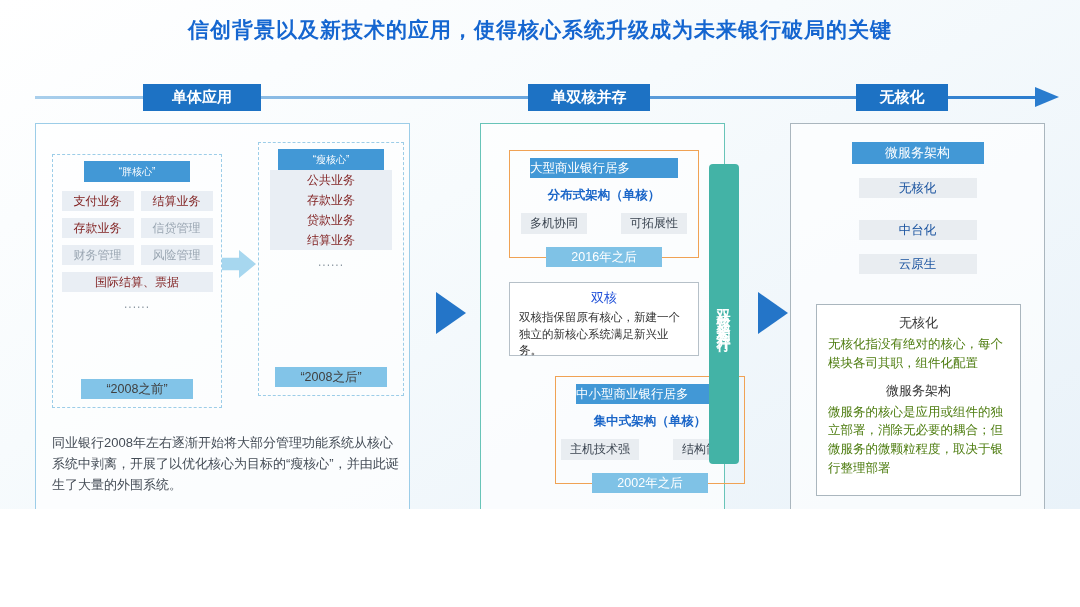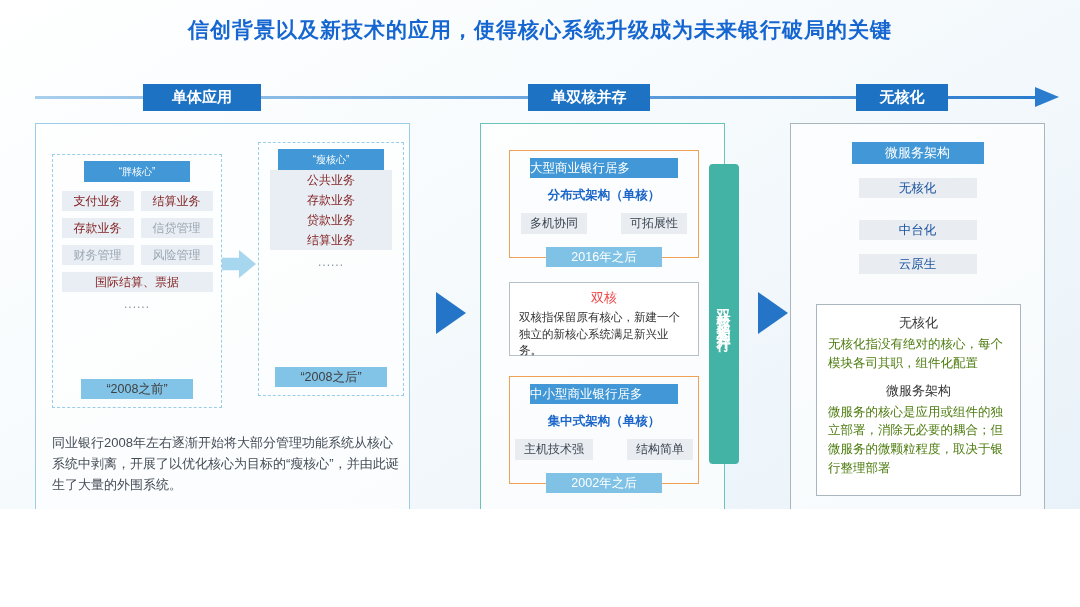--- a/index.html
+++ b/index.html
@@ -49,31 +49,31 @@
     color:#444c56; }
   
   .big-arrow { position:absolute; width:30px; height:42px; background:#2475c8;
     clip-path:polygon(0 0,100% 50%,0 100%); }
   .a1 { left:436px; top:292px; }
   .a2 { left:758px; top:292px; }
   
   .obox { position:absolute; left:28px; width:190px; height:108px; border:1px solid #f0a254;
     display:flex; flex-direction:column; align-items:center; }
   .topbox { top:26px; }
-  .botbox { top:252px; }
+  .botbox { top:252px;margin-left:46px; }
   .obox-header { margin-top:7px; width:148px; height:20px; line-height:20px; background:#4298d6;
     color:#fff; font-size:12.5px; text-align:left; }
   .arch { margin-top:9px; font-size:12.5px; font-weight:bold; color:#1b66c8; }
   .feat-row { margin-top:9px; display:flex; gap:34px; }
   .feat { background:#e9edf1; font-size:12px; color:#3a4450; padding:2px 9px; }
   .period { position:absolute; bottom:-10px; left:50%; transform:translateX(-50%); width:116px;
     height:20px; line-height:20px; background:#7fc2e6; color:#fff; font-size:12.5px; text-align:center; }
   .gbox { position:absolute; left:28px; top:158px; width:190px; height:74px; border:1px solid #b6c0c8;
     background:#fff; padding:6px 9px; }
-  .gbox-title { text-align:center; font-size:13px; color:#ef4444; }
+  .gbox-title { text-align:center; font-size:13px; color:#1d4ed8; }
   .gbox-text { font-size:11.5px; color:#333; line-height:1.45; margin-top:2px; }
   .vbar { position:absolute; left:709px; top:164px; width:30px; height:300px; background:#43b3a6;
     border-radius:4px; color:#fff; writing-mode:vertical-rl; font-size:14px; font-weight:bold;
     letter-spacing:5px; display:flex; align-items:center; justify-content:center; }
   
   .p3-header { position:absolute; left:50%; transform:translateX(-50%); top:18px; width:132px;
     height:22px; line-height:22px; background:#4298d6; color:#fff; font-size:13px; text-align:center; }
   .p3-item { position:absolute; left:50%; transform:translateX(-50%); width:118px; height:20px;
     line-height:20px; background:#e9edf1; color:#17519e; font-size:12.5px; text-align:center; }
   .i1 { top:54px; } .i2 { top:96px; } .i3 { top:130px; }

